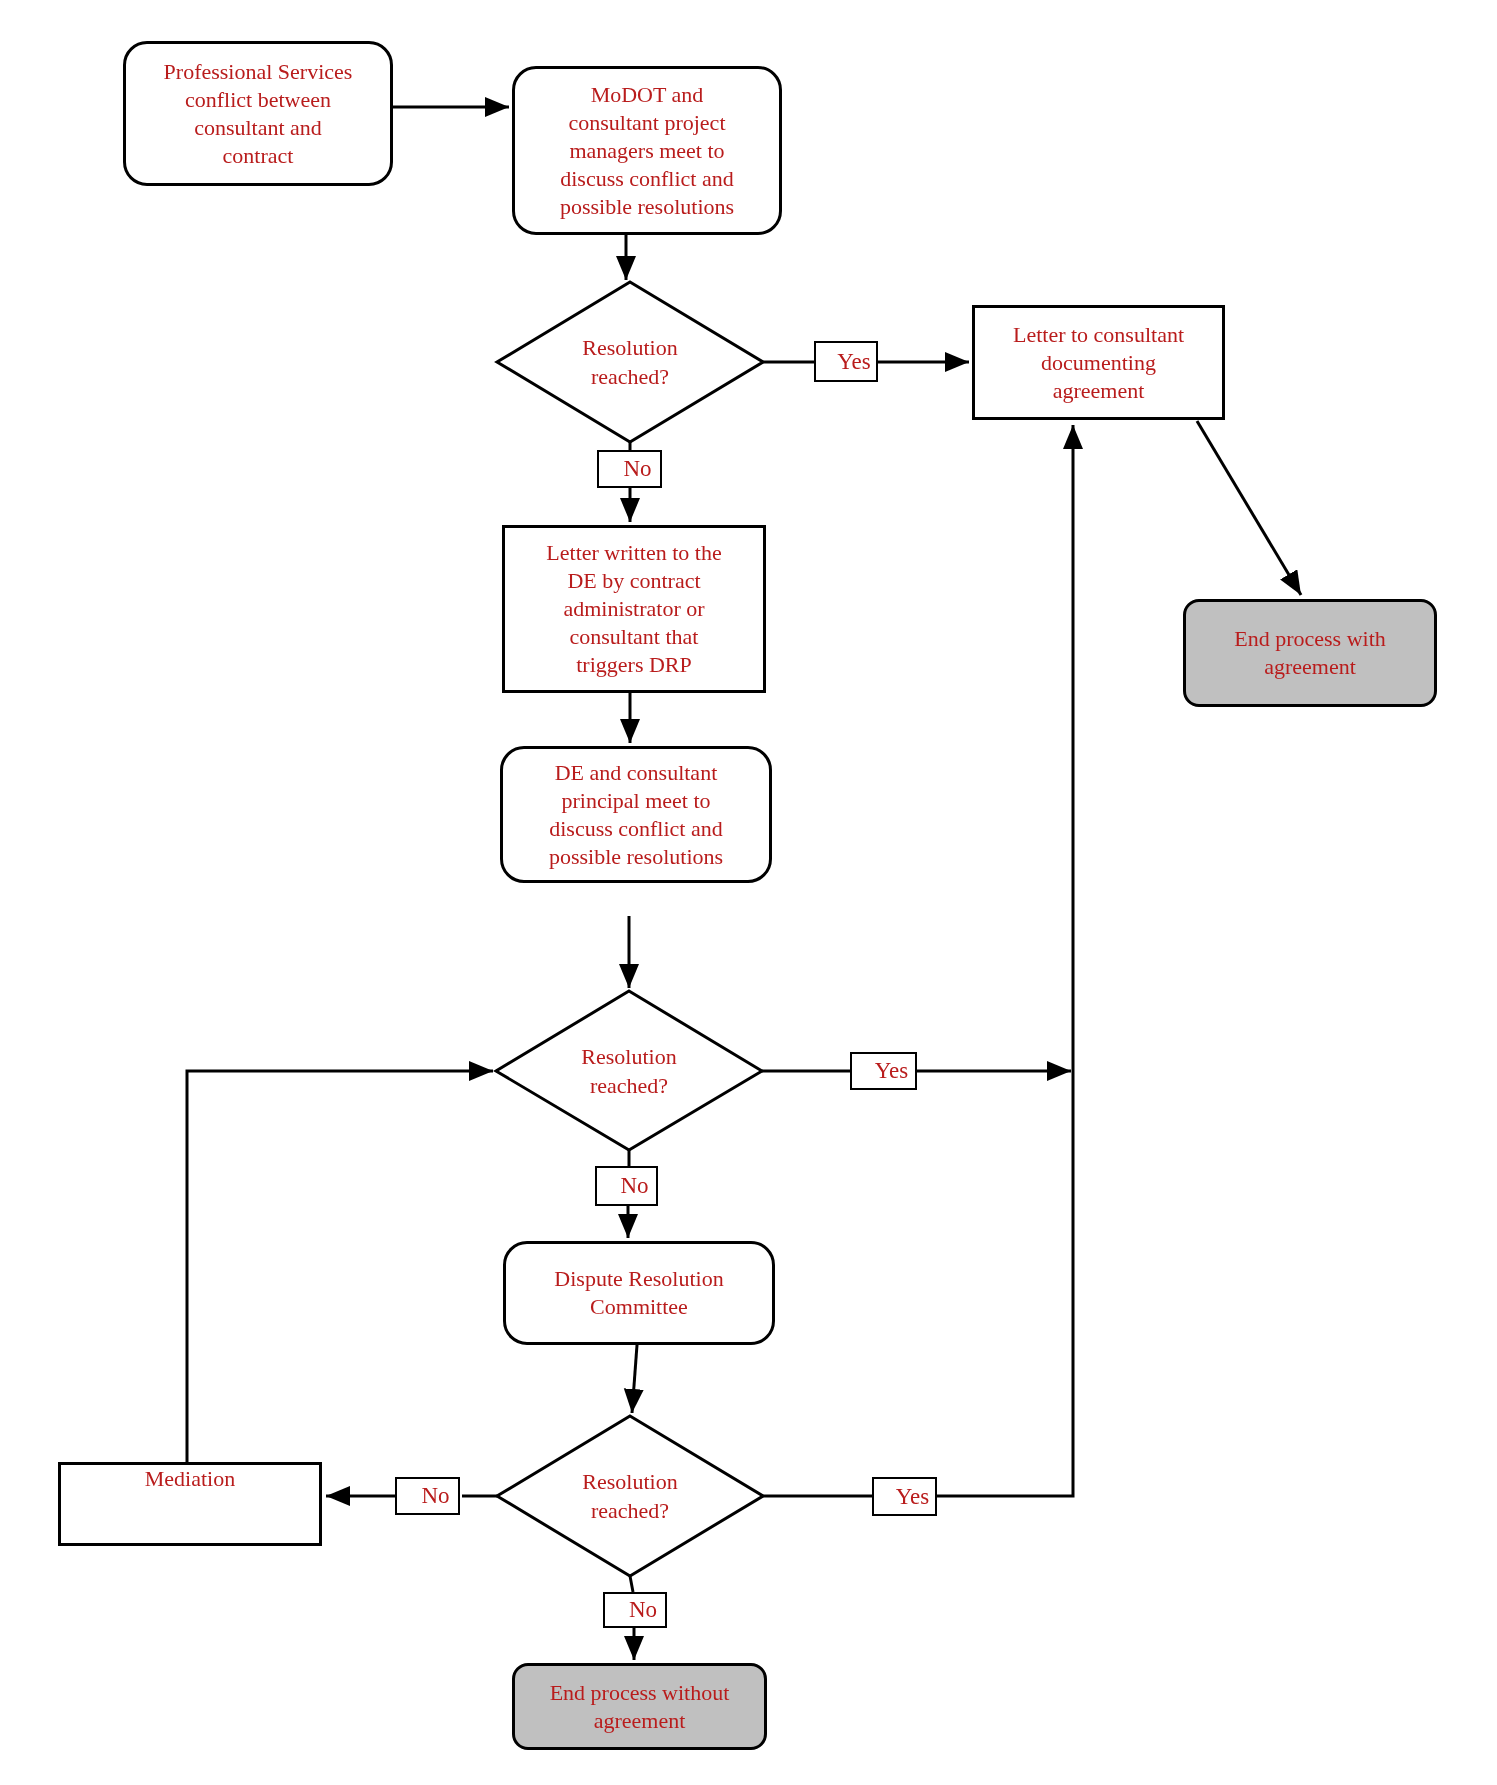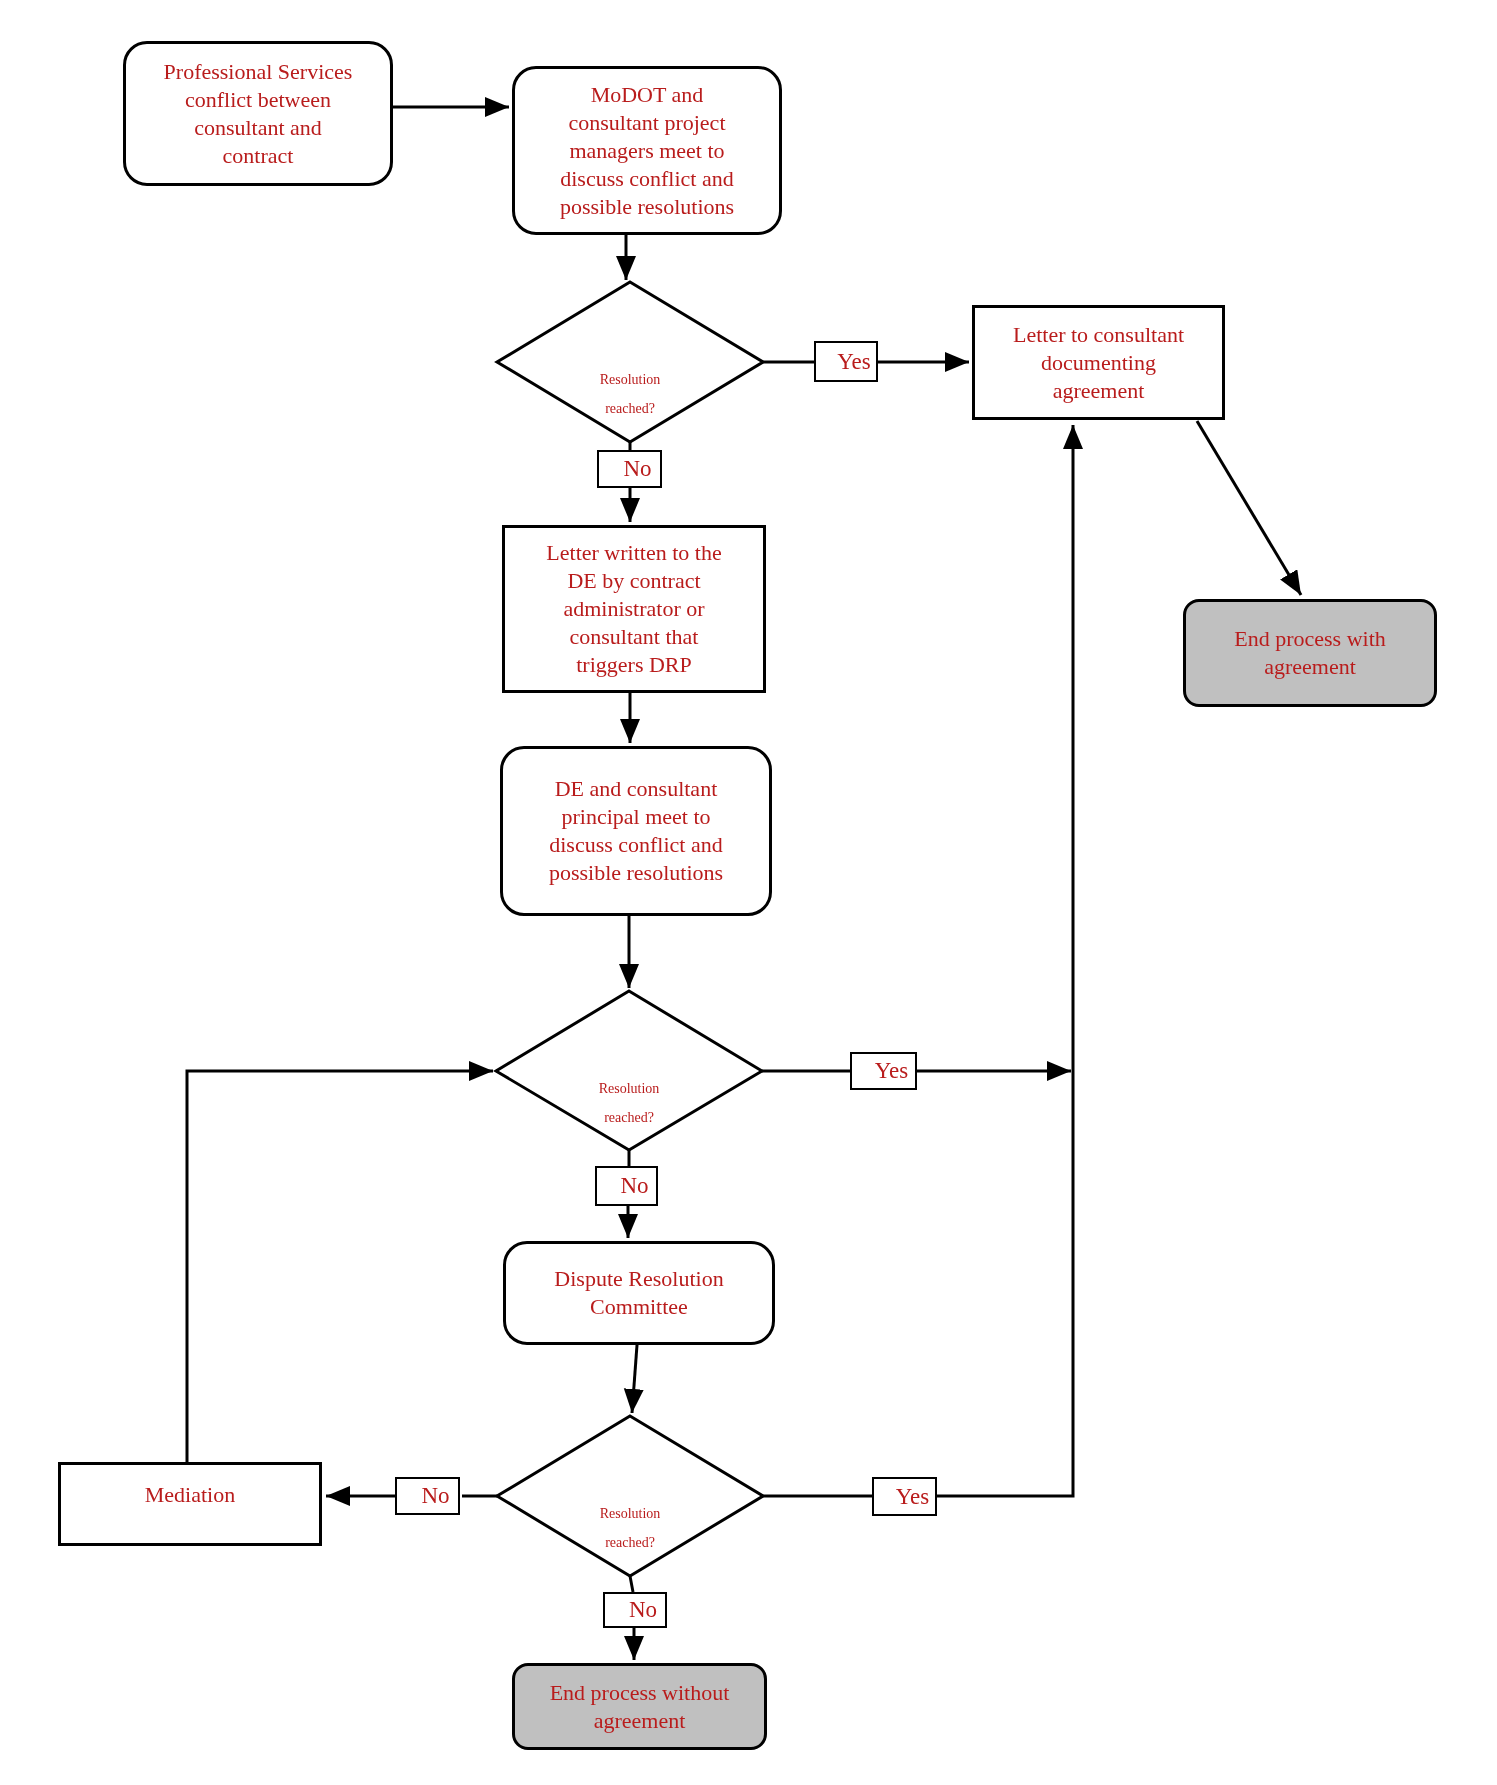--- a/index.html
+++ b/index.html
@@ -25,31 +25,30 @@
     align-items: center;
     justify-content: center;
     text-align: center;
     font-size: 22px;
     line-height: 28px;
     white-space: pre-line;
     overflow: hidden;
   }
   .rounded { border-radius: 24px; }
   .terminator { background: #c0c0c0; border-radius: 16px; }
-  .top-align { align-items: flex-start; padding-top: 16px; }
+  .top-align { align-items: flex-start; }
   .decision-text {
     position: absolute;
     display: flex;
     align-items: center;
     justify-content: center;
     text-align: center;
-    font-size: 14px;
+    font-size: 22px;
     line-height: 29px;
     white-space: pre-line;
-    margin-top: 32px;
   }
   .edge-label {
     position: absolute;
     box-sizing: border-box;
     background: #ffffff;
     border: 2px solid #000000;
     display: flex;
     align-items: center;
     justify-content: center;
     font-size: 23px;
@@ -112,21 +111,21 @@
 
   <div class="node terminator" style="left:1183px; top:599px; width:254px; height:108px;">End process with
 agreement</div>
 
   <div class="node" style="left:502px; top:525px; width:264px; height:168px;">Letter written to the
 DE by contract
 administrator or
 consultant that
 triggers DRP</div>
 
-  <div class="node rounded" style="left:500px; top:746px; width:272px; height:170px;">DE and consultant
+  <div class="node rounded" style="left:500px; top:746px; width:272px; height:137px;">DE and consultant
 principal meet to
 discuss conflict and
 possible resolutions</div>
 
   <div class="node rounded" style="left:503px; top:1241px; width:272px; height:104px; border-radius:24px;">Dispute Resolution
 Committee</div>
 
   <div class="node top-align" style="left:58px; top:1462px; width:264px; height:84px;">Mediation</div>
 
   <div class="node terminator" style="left:512px; top:1663px; width:255px; height:87px;">End process without

